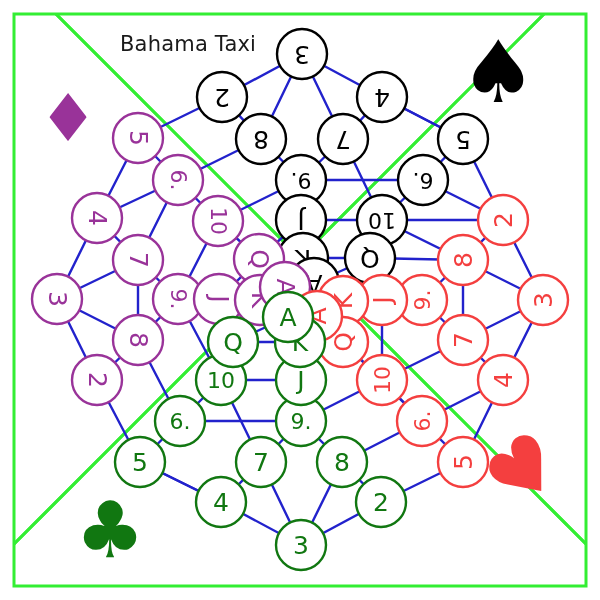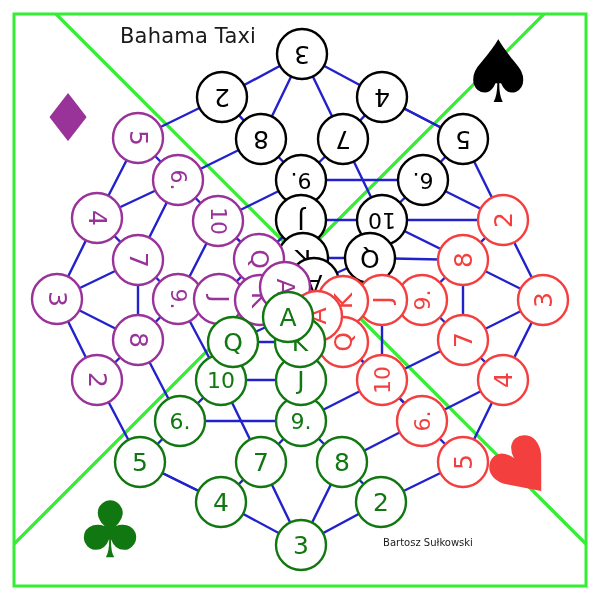--- a/index.html
+++ b/index.html
@@ -354,19 +354,18 @@
           <circle cx="233" cy="342" r="25" fill="#ffffff" stroke="#117711" stroke-width="2.4"></circle>
           <text x="233" y="342" fill="#117711" font-size="25" class="node-label" transform="rotate(0 233 342)">Q</text>
         </g>
         <g>
           <circle cx="288" cy="317" r="25" fill="#ffffff" stroke="#117711" stroke-width="2.4"></circle>
           <text x="288" y="317" fill="#117711" font-size="25" class="node-label" transform="rotate(0 288 317)">A</text>
         </g>
       </g>
   </svg>
 
-  <div class="title" style="left:120px;top:24px;">Bahama Taxi</div>
+  <div class="title" style="left:120px;top:32px;">Bahama Taxi</div>
 
   <div class="credit" style="left:358px;top:536px;width:140px;">
-    <div>Bartosz Sułkowski</div>
   </div>
 
 </div>
 
 </body></html>

